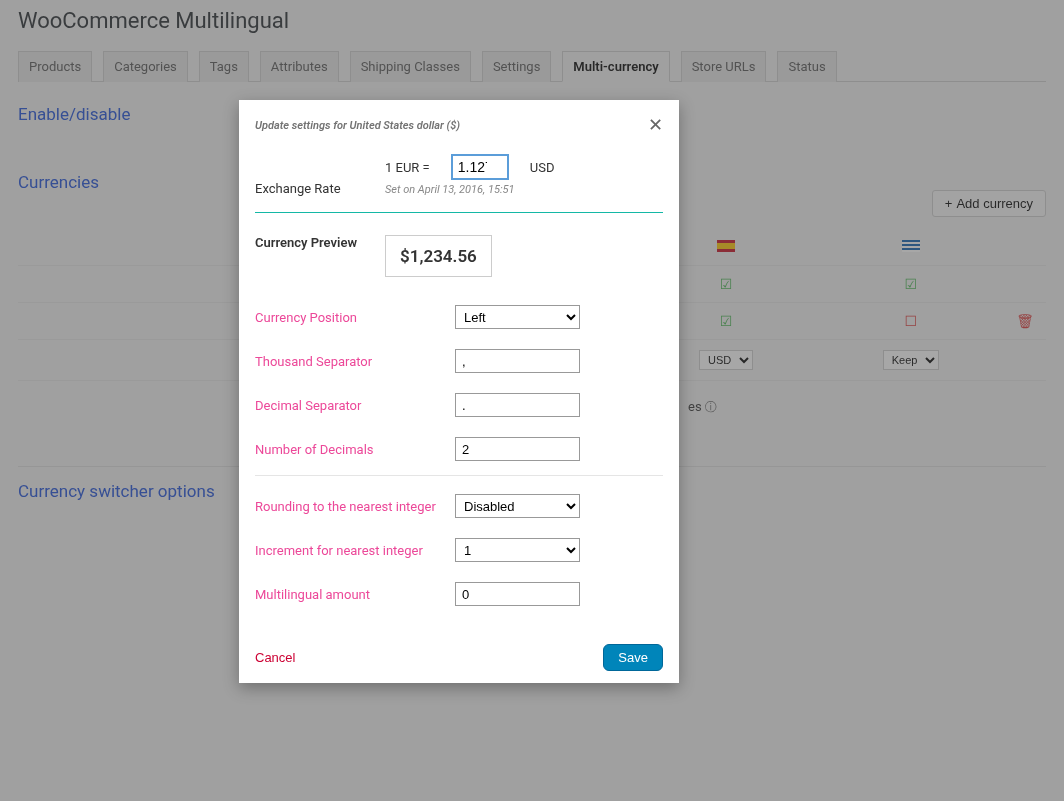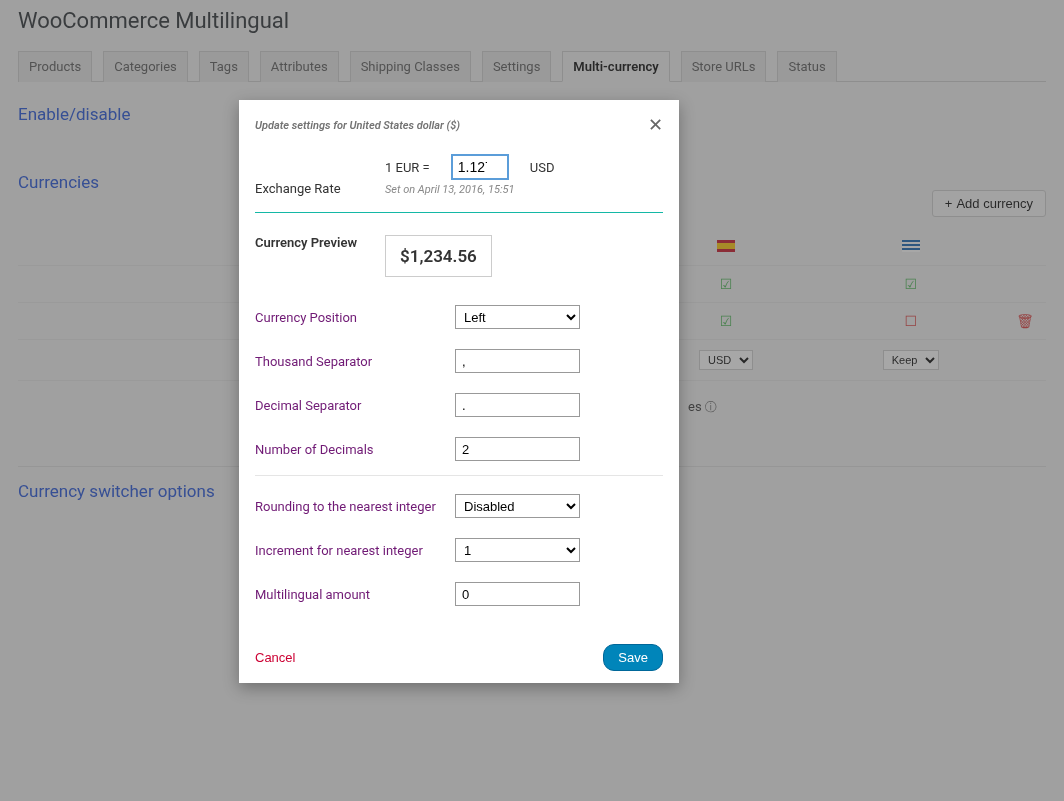--- a/index.html
+++ b/index.html
@@ -181,21 +181,21 @@
     }
     .modal-row {
       display: flex;
       align-items: center;
       padding: 10px 0;
       min-height: 40px;
     }
     .modal-row-label {
       width: 200px;
       font-size: 13px;
-      color: #701a75;
+      color: #ec4899;
     }
     .modal-row-control {
       flex: 1;
     }
     .exchange-row {
       display: flex;
       align-items: flex-end;
       padding-bottom: 16px;
       border-bottom: 1px solid #14b8a6;
       margin-bottom: 4px;
@@ -277,21 +277,21 @@
       cursor: pointer;
       background: none;
       border: none;
     }
     .save-btn {
       background: #0085ba;
       border: 1px solid #006799;
       color: #fff;
       padding: 5px 14px;
       font-size: 13px;
-      border-radius: 11px;
+      border-radius: 6px;
       cursor: pointer;
     }
     .flag-es {
       background: linear-gradient(to bottom, #c60b1e 0%, #c60b1e 25%, #ffc400 25%, #ffc400 75%, #c60b1e 75%, #c60b1e 100%);
     }
     .flag-gr {
       background: repeating-linear-gradient(to bottom, #0d5eaf 0, #0d5eaf 2px, #fff 2px, #fff 4px);
     }
   </style>
 </head>

